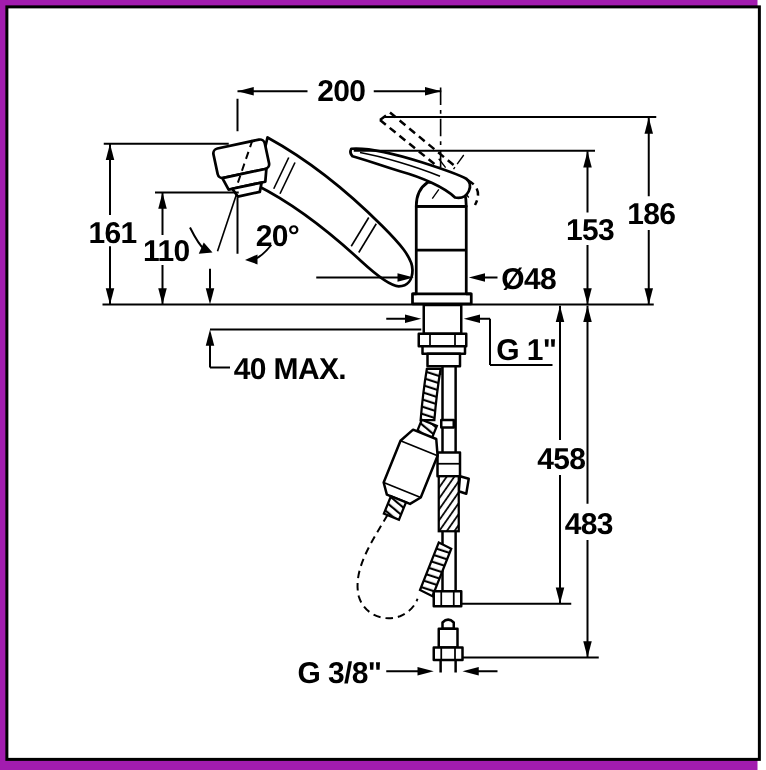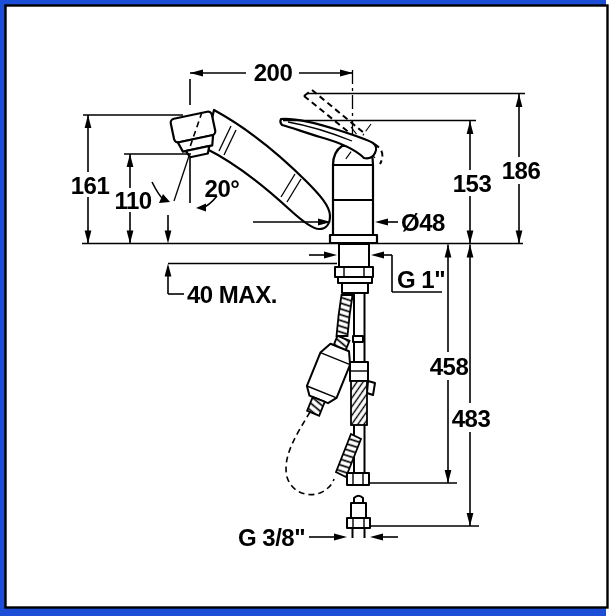--- a/index.html
+++ b/index.html
@@ -1,16 +1,16 @@
 <!DOCTYPE html>
 <html><head>
 <meta charset="utf-8">
 <style>
   html,body{margin:0;padding:0;background:#fff;}
-  .stage{width:606px;height:616px;position:relative;background:#1d4ed8;font-family:"Liberation Sans",sans-serif;}
+  .stage{width:606px;height:616px;position:relative;background:#a21caf;font-family:"Liberation Sans",sans-serif;}
   svg{display:block;}
   text.dim{font-family:"Liberation Sans","DejaVu Sans",sans-serif;font-weight:bold;font-size:24px;fill:#000;letter-spacing:-0.5px;}
   .thin{stroke:#000;stroke-width:1.6;fill:none;}
   .hair{stroke:#000;stroke-width:1.3;fill:none;}
   .out{stroke:#000;stroke-width:2.2;fill:#fff;stroke-linejoin:round;}
   .out2{stroke:#000;stroke-width:2;fill:#fff;stroke-linejoin:round;}
   .arr{fill:#000;stroke:none;}
   .dash{stroke:#000;stroke-width:2;fill:none;stroke-dasharray:6 4;}
   .dashthin{stroke:#000;stroke-width:1.6;fill:none;stroke-dasharray:6 4;}
   .cline{stroke:#000;stroke-width:1.3;fill:none;stroke-dasharray:14 4 3 4;}

